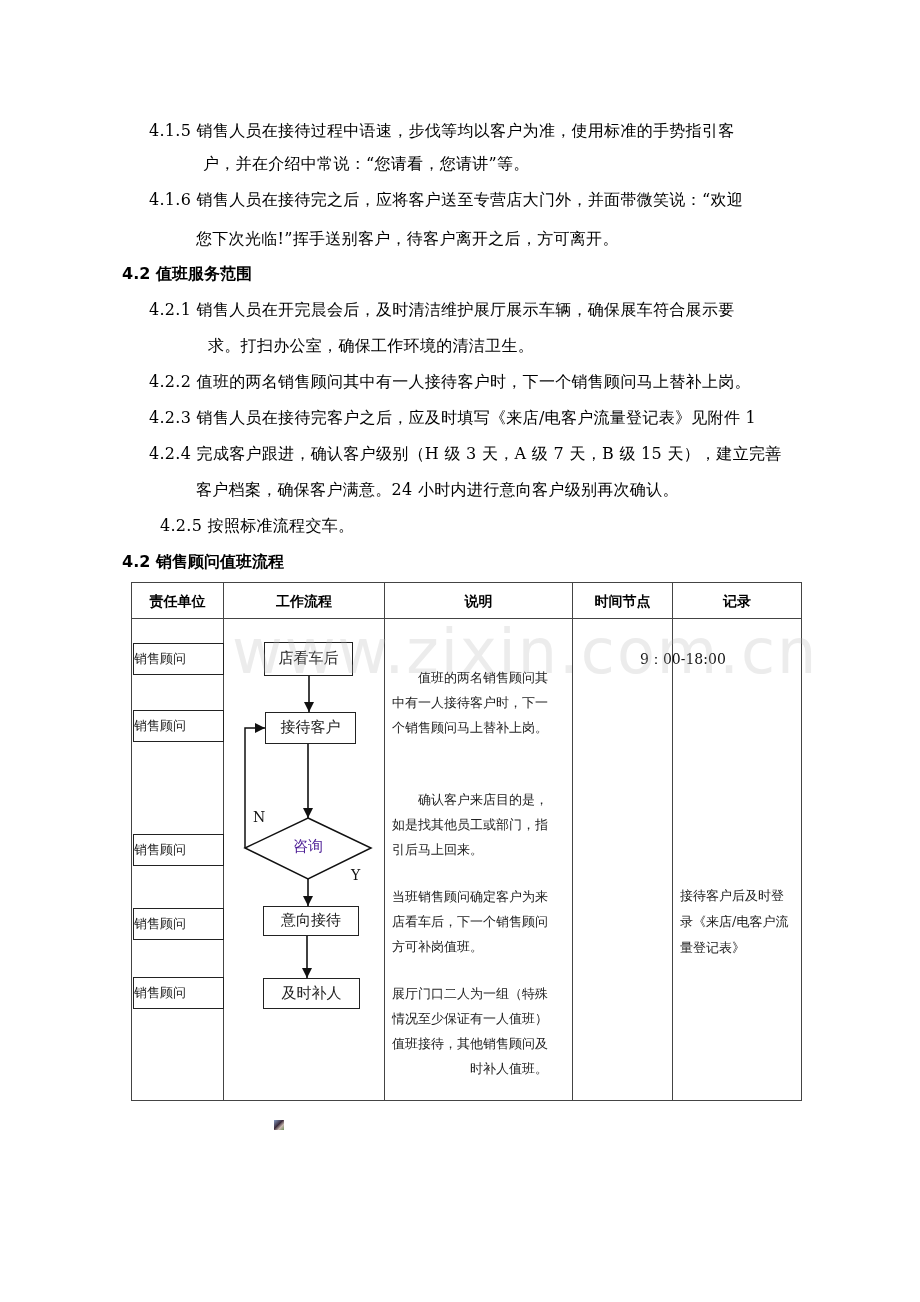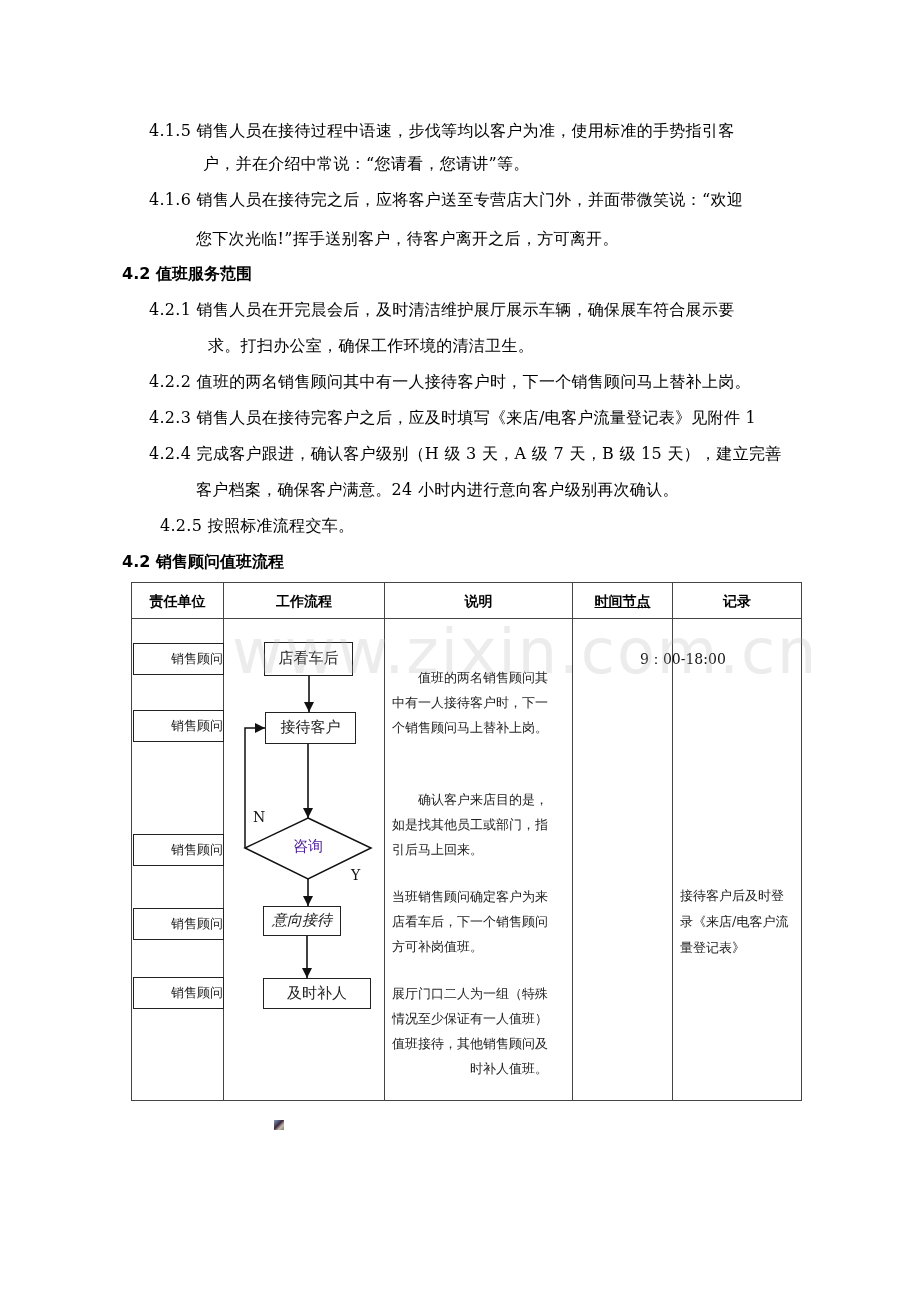--- a/index.html
+++ b/index.html
@@ -8,21 +8,21 @@
   .para { position: absolute; font-size: 16px; line-height: 20px; white-space: nowrap; letter-spacing: 0.3px; }
   .heading { position: absolute; font-size: 16px; font-weight: bold; line-height: 20px; white-space: nowrap;
              font-family: "DejaVu Sans", "Liberation Sans", sans-serif; }
   .tbl { position: absolute; left: 131px; top: 582px; width: 671px; height: 519px;
          border: 1px solid #444; box-sizing: border-box; }
   .vline { position: absolute; top: 0; bottom: 0; width: 1px; background: #444; }
   .hline { position: absolute; left: 0; right: 0; height: 1px; background: #444; }
   .th { position: absolute; top: 0; height: 36px; line-height: 36px; text-align: center;
         font-size: 14px; font-weight: bold; font-family: "DejaVu Sans", "Liberation Sans", sans-serif; }
   .unitbox { position: absolute; left: 1px; width: 91px; height: 32px; border: 1.5px solid #222;
-             box-sizing: border-box; text-align: right; line-height: 29px; font-size: 13px; color: #222;
+             box-sizing: border-box; text-align: left; line-height: 29px; font-size: 13px; color: #222;
              background: #fff; font-family: "DejaVu Sans", "Liberation Sans", sans-serif; }
   .flowbox { position: absolute; border: 1.5px solid #222; box-sizing: border-box; text-align: center;
              font-size: 15px; color: #222; background: #fff; }
   .desc { position: absolute; font-size: 13px; line-height: 25px; color: #222; white-space: nowrap; }
   .time { position: absolute; font-size: 14px; color: #111; white-space: nowrap; }
   .rec { position: absolute; font-size: 13px; line-height: 26px; color: #222; white-space: nowrap; }
   .watermark { position: absolute; left: 232px; top: 600px; font-size: 62px; color: rgba(180,180,180,0.25);
                font-family: "DejaVu Sans", "Liberation Sans", sans-serif; letter-spacing: 2px; pointer-events: none; white-space: nowrap; margin-top: 15px; }
   .tiny-img { position: absolute; left: 274px; top: 1120px; width: 10px; height: 10px;
               background: linear-gradient(135deg, #8aa0c8 0%, #3a2a3a 45%, #c9b8b0 70%, #6c8f5a 100%); }
@@ -51,21 +51,21 @@
 <div class="tbl">
   <div class="vline" style="left:91px;"></div>
   <div class="vline" style="left:252px;"></div>
   <div class="vline" style="left:440px;"></div>
   <div class="vline" style="left:540px;"></div>
   <div class="hline" style="top:35px;"></div>
 
   <div class="th" style="left:0; width:91px;">责任单位</div>
   <div class="th" style="left:92px; width:160px;">工作流程</div>
   <div class="th" style="left:253px; width:187px;">说明</div>
-  <div class="th" style="left:441px; width:99px;text-decoration:underline;">时间节点</div>
+  <div class="th" style="left:441px; width:99px;">时间节点</div>
   <div class="th" style="left:541px; width:128px;">记录</div>
 
   <div class="unitbox" style="top:60px;">销售顾问</div>
   <div class="unitbox" style="top:127px;">销售顾问</div>
   <div class="unitbox" style="top:251px;">销售顾问</div>
   <div class="unitbox" style="top:325px;">销售顾问</div>
   <div class="unitbox" style="top:394px;">销售顾问</div>
 
   <svg class="flow" width="671" height="519">
     <defs>
@@ -93,22 +93,22 @@
 
     <line x1="175" y1="353" x2="175" y2="395" stroke="#111" stroke-width="1.6"></line>
     <path d="M170,385 L180,385 L175,395 Z" fill="#111"></path>
   </svg>
 
   <div class="flowbox" style="left:132px; top:59px; width:89px; height:34px; line-height:31px;">店看车后</div>
   <div class="flowbox" style="left:133px; top:129px; width:91px; height:32px; line-height:29px;">接待客户</div>
   <div style="position:absolute; left:146px; top:254px; width:60px; text-align:center; font-size:15px; color:#4c1d95;">咨询</div>
   <div style="position:absolute; left:121px; top:226px; font-size:14px; color:#111;">N</div>
   <div style="position:absolute; left:219px; top:284px; font-size:14px; color:#111;">Y</div>
-  <div class="flowbox" style="left:131px; top:323px; width:78px; height:30px; line-height:27px;font-style:italic;">意向接待</div>
-  <div class="flowbox" style="left:131px; top:395px; width:108px; height:31px; line-height:28px;">及时补人</div>
+  <div class="flowbox" style="left:131px; top:323px; width:96px; height:30px; line-height:27px;">意向接待</div>
+  <div class="flowbox" style="left:131px; top:395px; width:97px; height:31px; line-height:28px;">及时补人</div>
 
   <div class="desc" style="left:260px; top:82px;">
     <div style="padding-left:26px;">值班的两名销售顾问其</div>
     <div>中有一人接待客户时，下一</div>
     <div>个销售顾问马上替补上岗。</div>
   </div>
   <div class="desc" style="left:260px; top:301px;">
     <div>当班销售顾问确定客户为来</div>
     <div>店看车后，下一个销售顾问</div>
     <div>方可补岗值班。</div>

